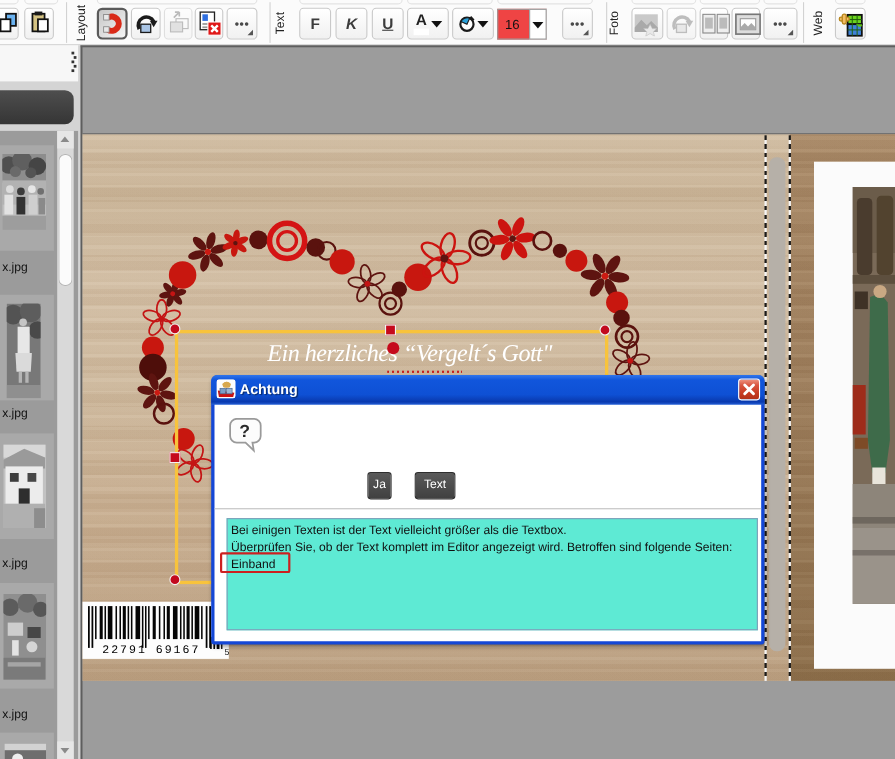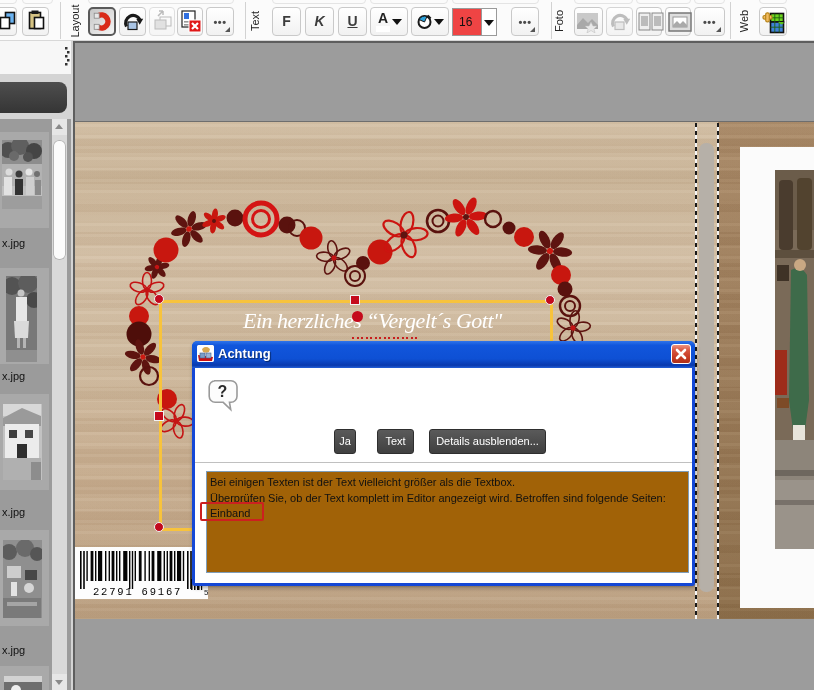--- a/index.html
+++ b/index.html
@@ -59,21 +59,21 @@
 #dtitle { position:absolute; left:-3px; top:-3px; width:503px; height:27px; border-radius:5px 5px 0 0;
   background:linear-gradient(180deg,#2f74ea 0%, #1156dc 16%, #0e50d4 66%, #0939ae 90%, #2560d8 100%); }
 #dtitle .ttext { position:absolute; left:26px; top:5px; color:#fff; font-weight:bold; font-size:13px; text-shadow:1px 1px 1px rgba(0,0,0,0.5); }
 #dclose { position:absolute; right:4px; top:3px; width:20px; height:20px; border-radius:3px;
   background:linear-gradient(180deg,#ee9380 0%, #d85540 30%, #c63a22 70%, #b03018 100%);
   border:1px solid #fff; color:#fff; font-weight:bold; text-align:center; font-size:15px; line-height:17px; }
 #dicon { position:absolute; left:5px; top:4px; width:17px; height:17px; background:#fff; border-radius:2px; overflow:hidden; }
 .dbtn { position:absolute; top:85px; height:25px; background:linear-gradient(180deg,#5a5a5a,#404040);
   border:1px solid #2e2e2e; border-radius:3px; color:#fff; font-size:11px; text-align:center; line-height:23px; }
 #dsep { position:absolute; left:0px; top:118px; width:497px; height:1px; background:#c0c0c0; }
-#dtextarea { position:absolute; left:11px; top:127px; width:483px; height:102px; background:#a16207; border:1px solid #7f9db9;
+#dtextarea { position:absolute; left:11px; top:127px; width:483px; height:102px; background:#5eead4; border:1px solid #7f9db9;
   font-size:11px; color:#111; padding:3px 3px; line-height:15.5px; white-space:nowrap; overflow:hidden; }
 #redbox { position:absolute; left:5px; top:158px; width:64px; height:19px; border:2px solid #cc2020; border-radius:2px; }
 .qicon { position:absolute; left:12px; top:36px; width:34px; height:32px; }
 .dmsg { position:absolute; left:62px; top:34px; width:440px; font-size:11px; color:#111; line-height:13.4px; white-space:nowrap; }
 </style>
 </head>
 <body>
 <div id="stage">
 
   <div id="canvas" class="abs">
@@ -542,19 +542,18 @@
             <path d="M5 5 L 13 13 M13 5 L 5 13" stroke="#fff" stroke-width="2.6" stroke-linecap="round"></path>
           </svg>
         </div>
     </div>
     <svg class="qicon" width="34" height="32" viewBox="0 0 34 32">
         <path d="M7 0.8 h17 a6 6 0 0 1 6 6 v9.5 a6 6 0 0 1 -6 6 h-1.5 l1.2 7.2 l-7.5 -7.2 h-8 a6 6 0 0 1 -6 -6 v-9.5 a6 6 0 0 1 6 -6 Z" fill="#fcfcfc" stroke="#9a9a9a" stroke-width="1.6"></path>
         <text x="15.5" y="17" font-size="16" font-weight="bold" font-family="Liberation Sans" fill="#2a2a2a" text-anchor="middle">?</text>
       </svg>
     <div class="dbtn" style="left:139px; width:22px;">Ja</div>
     <div class="dbtn" style="left:182px; width:37px;">Text</div>
-    <div class="dbtn" style="left:234px; width:117px;">Details ausblenden...</div>
     <div id="dsep"></div>
     <div id="dtextarea">Bei einigen Texten ist der Text vielleicht größer als die Textbox.<br>Überprüfen Sie, ob der Text komplett im Editor angezeigt wird. Betroffen sind folgende Seiten:<br>Einband</div>
     <div id="redbox"></div>
   </div>
 
 </div>
 
 </body></html>

